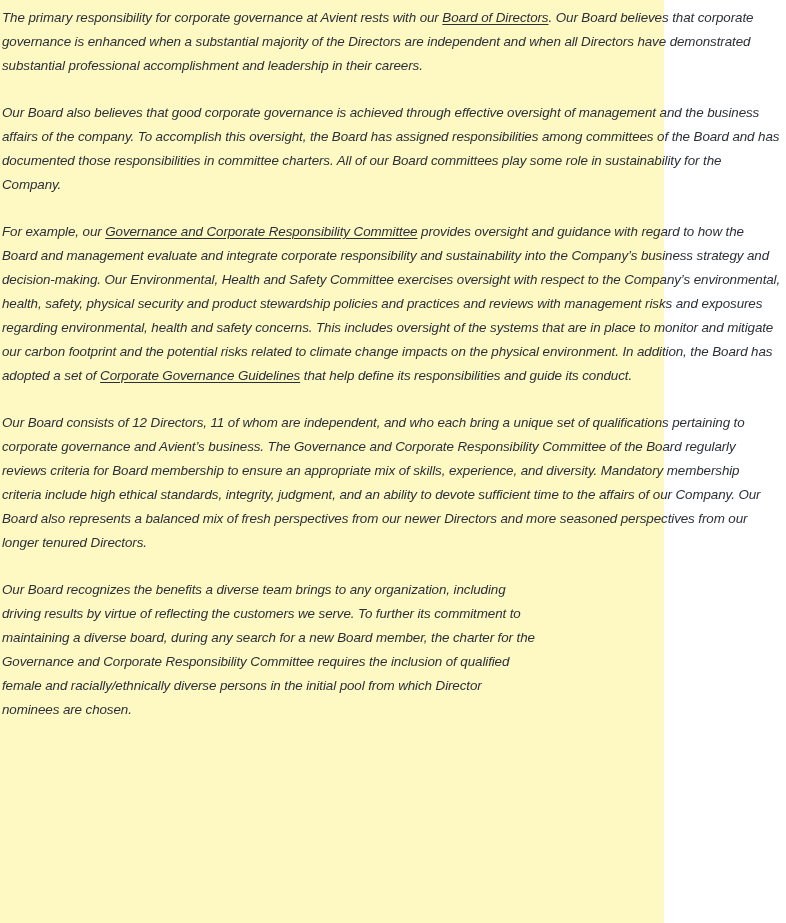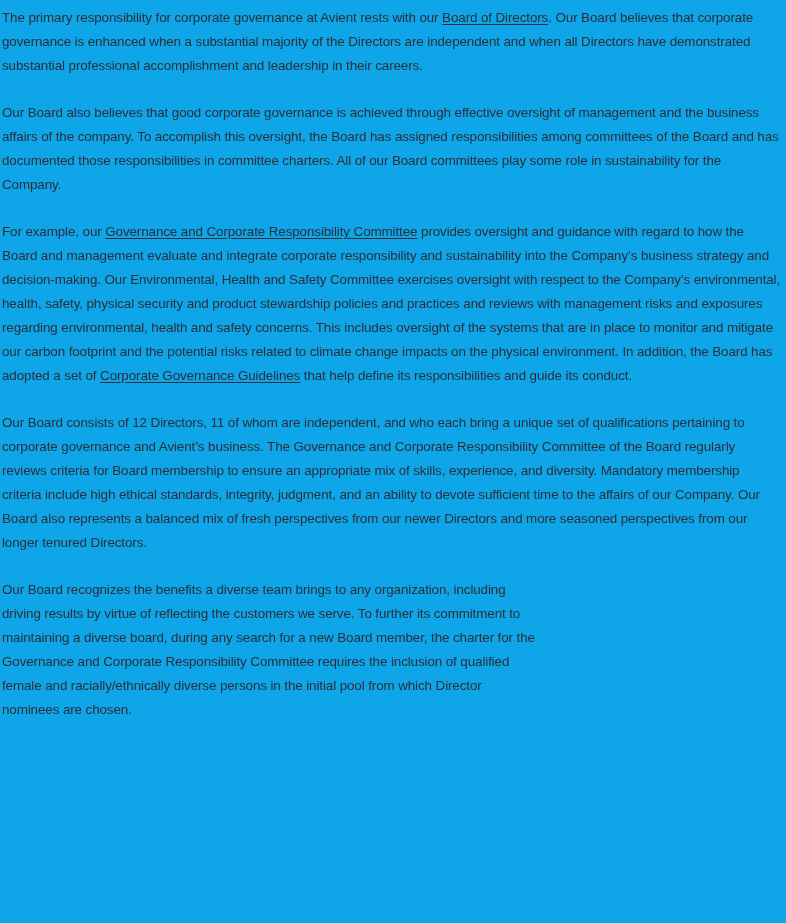--- a/index.html
+++ b/index.html
@@ -7,25 +7,26 @@
     padding: 0;
     background: #ffffff;
   }
   body {
     width: 786px;
     min-height: 923px;
     font-family: "Liberation Sans", sans-serif;
     color: #2b2f38;
   }
   .page {
-    width: 786px;
+    width: 664px;
     min-height: 923px;
     box-sizing: border-box;
     padding: 6px 8px 0 2px;
-    background: #0ea5e9;
+    background: #fef9c3;
+    font-style: italic;
   }
   .doc-body {
     width: 780px;
   }
   p.para {
     margin: 0 0 23px 0;
     font-size: 13.4px;
     line-height: 24px;
     letter-spacing: -0.1px;
     color: #2b2f38;

